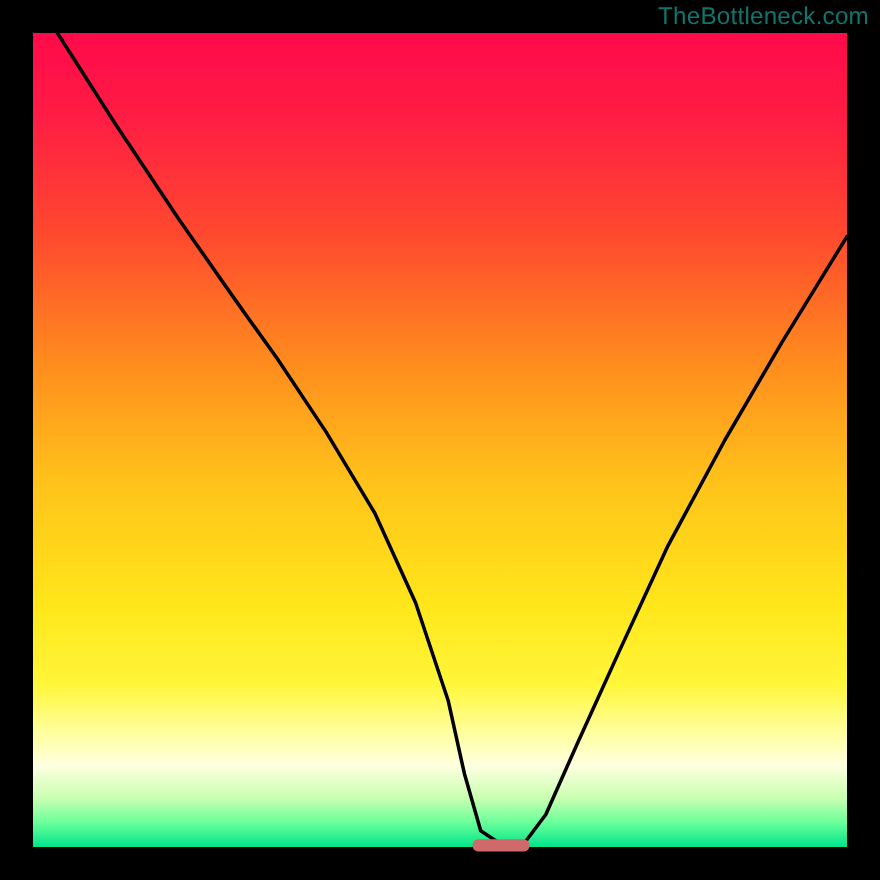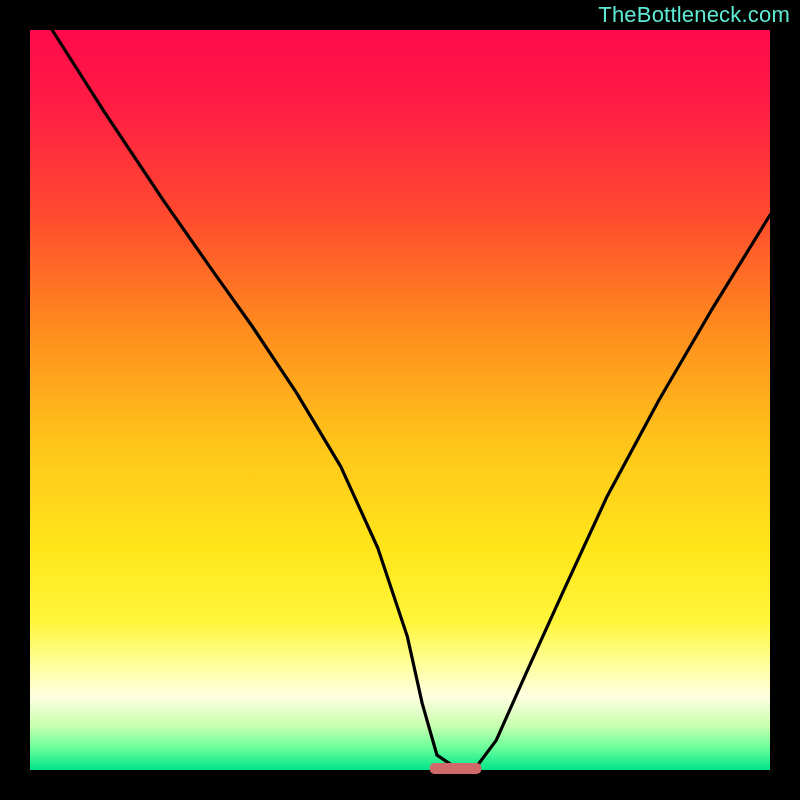--- a/index.html
+++ b/index.html
@@ -15,21 +15,21 @@
     position: absolute;
     left: 0;
     top: 0;
     width: 800px;
     height: 800px;
   }
   .watermark {
     position: absolute;
     top: 2px;
     right: 10px;
-    color: #5eead4;
+    color: #0f766e;
     font-size: 22px;
     font-weight: 400;
     letter-spacing: 0.2px;
     z-index: 10;
   }
   svg {
     display: block;
   }
 </style>
 </head>

